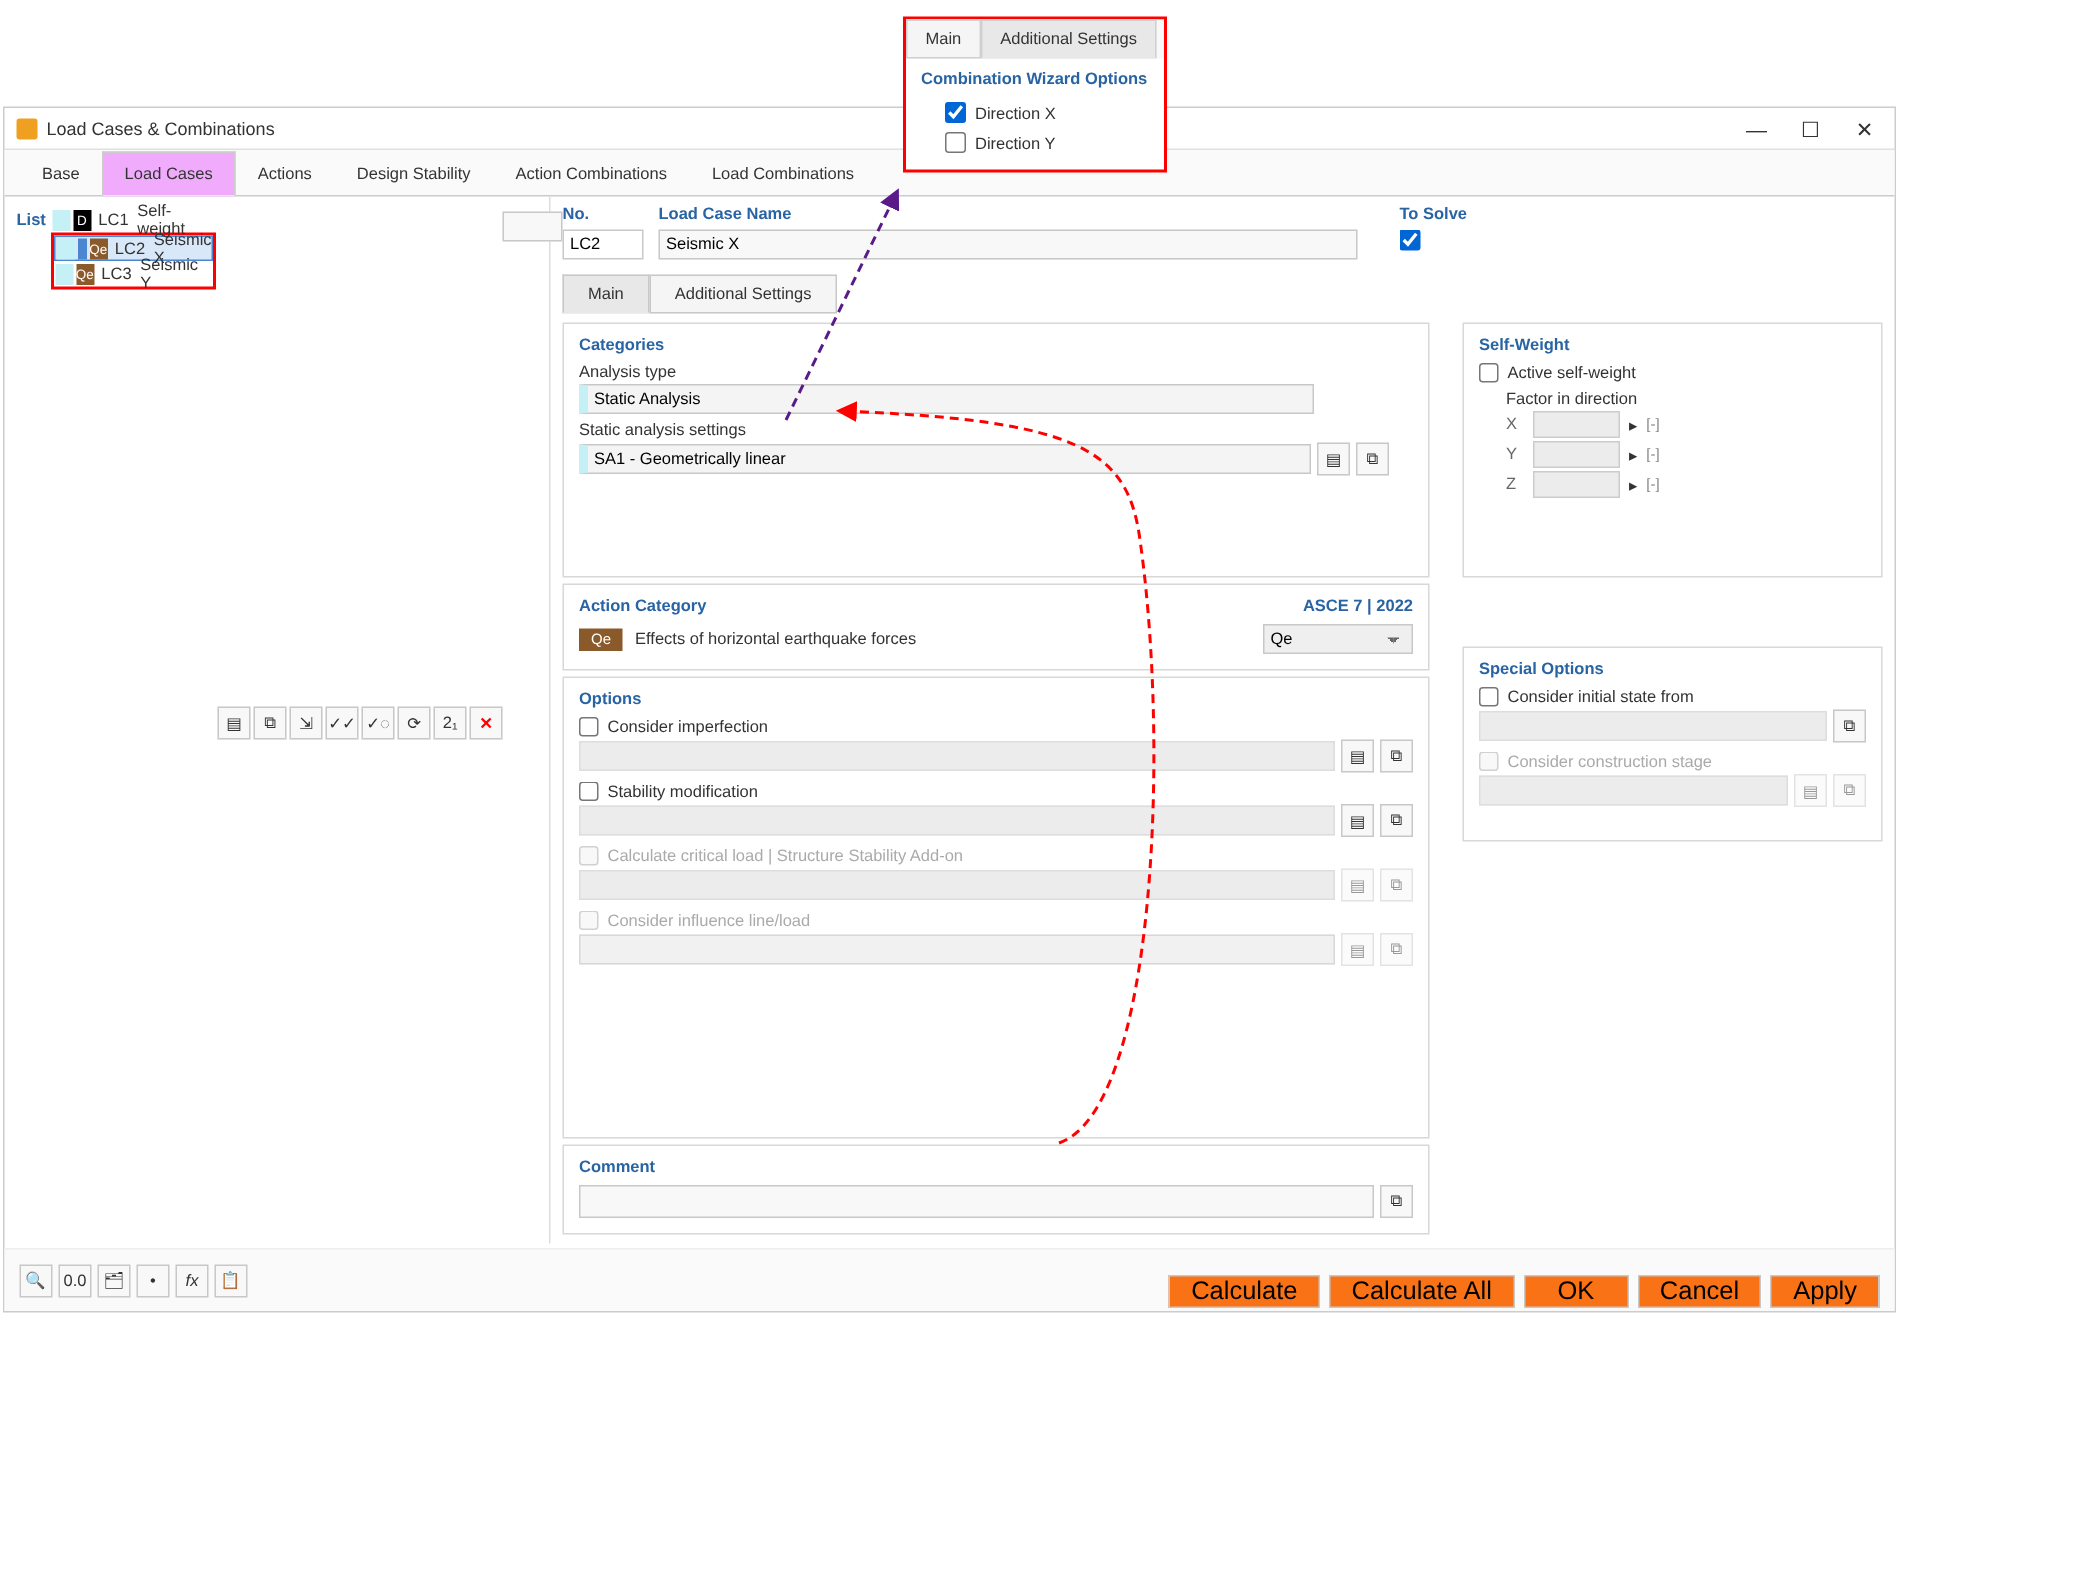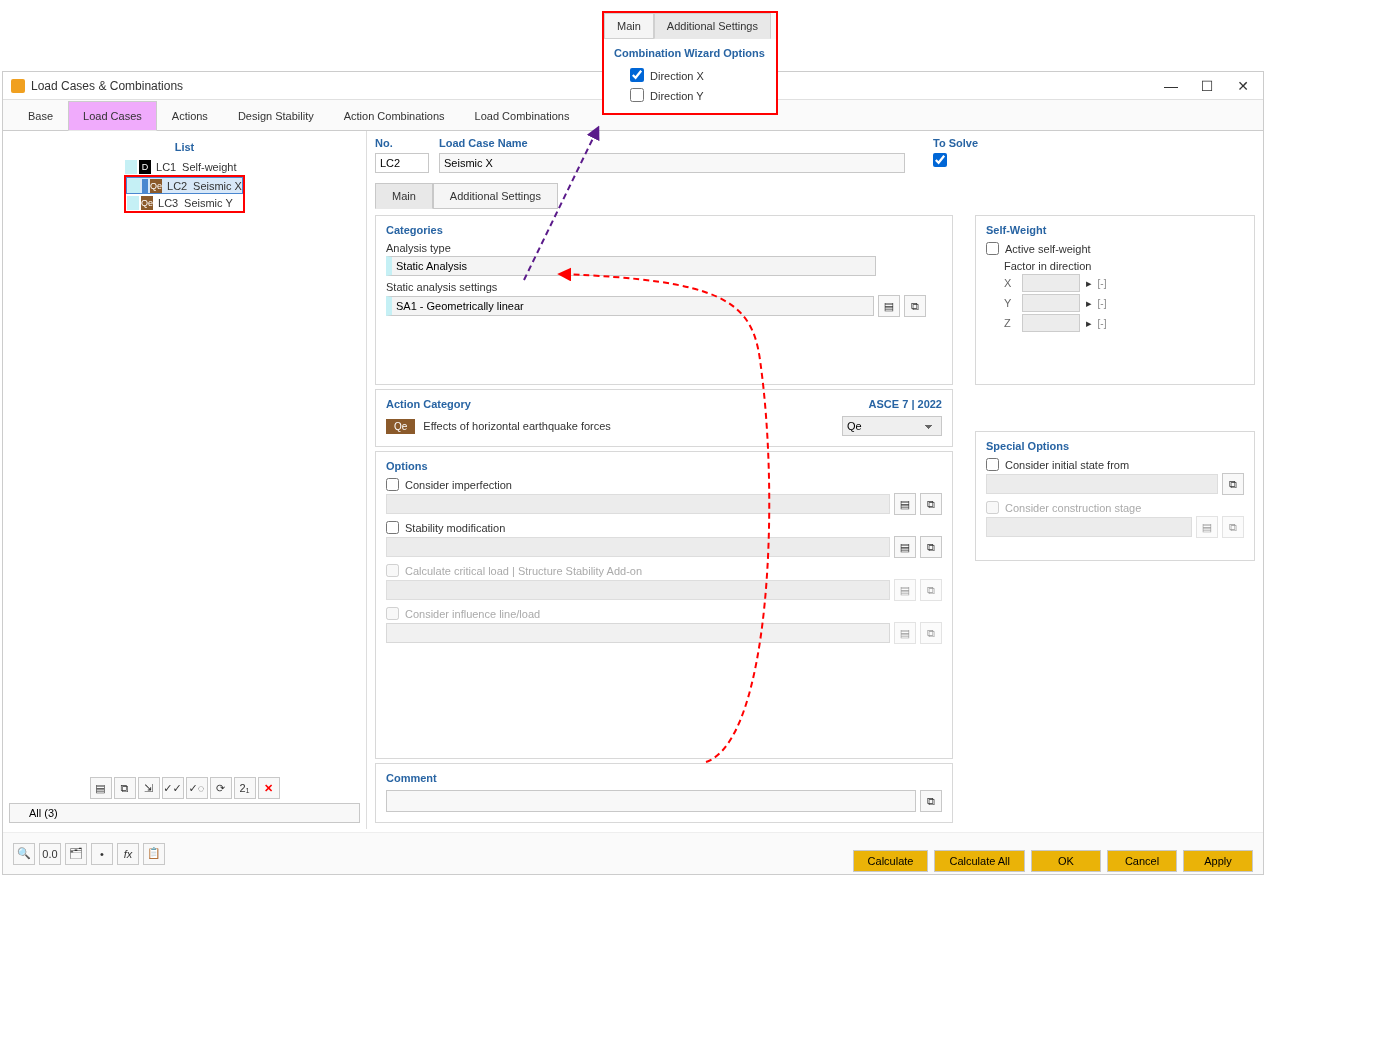--- a/index.html
+++ b/index.html
@@ -23,21 +23,21 @@
 .titlebar-btns { display: flex; gap: 12px; }
 .titlebar-btn { width: 24px; height: 20px; display: flex; align-items: center; justify-content: center; cursor: pointer; font-size: 14px; }
 
 
 .main-tabs { display: flex; padding-left: 10px; border-bottom: 1px solid #ccc; background: #fafafa; }
 .main-tab { padding: 8px 14px; cursor: pointer; font-size: 11px; border: 1px solid transparent; position: relative; top: 1px; }
 .main-tab.active { background: #f0abfc; border: 1px solid #ccc; border-bottom: 1px solid #e8e8e8; }
 
 
 .content { display: flex; height: calc(100% - 28px - 34px - 42px); }
-.left-pane { width: 364px; border-right: 1px solid #ddd; display: flex; flex-direction: column; padding: 6px; align-items: center; }
+.left-pane { width: 364px; border-right: 1px solid #ddd; display: flex; flex-direction: row; padding: 6px; }
 .right-pane { flex: 1; padding: 6px 8px; display: flex; flex-direction: column; gap: 6px; }
 
 .pane-header { color: #2864a3; font-weight: 600; font-size: 11px; margin: 4px 2px; }
 
 
 .list { flex: 1; border: 1px solid #fff; }
 .list-row { display: flex; align-items: center; height: 17px; font-size: 11px; cursor: pointer; }
 .list-row .swatch { width: 12px; height: 14px; margin: 0 1px; }
 .sw-cyan { background: #c5f0f5; }
 .sw-black { background: #000; color: #fff; font-size: 9px; text-align: center; line-height: 14px; width: 24px; }
@@ -96,21 +96,21 @@
 .red-box-opt { display: inline-block; border: 2px solid red; padding: 2px 4px; margin-top: 2px; }
 
 
 .comment-row { display: flex; gap: 4px; align-items: center; }
 .comment-input { flex: 1; height: 22px; border: 1px solid #c8c8c8; background: #f8f8f8; }
 
 
 .footer { position: absolute; bottom: 0; left: 0; right: 0; height: 42px; display: flex; align-items: center; padding: 0 10px; border-top: 1px solid #eee; background: #fafafa; }
 .footer-left { display: flex; gap: 4px; }
 .footer-right { margin-left: auto; display: flex; gap: 6px; }
-.btn { height: 22px; padding: 0 14px; border: 1px solid #c8c8c8; background: #eab308; font-size: 11px; cursor: pointer; margin-top: 14px; }
+.btn { height: 22px; padding: 0 14px; border: 1px solid #c8c8c8; background: #f97316; font-size: 17px; cursor: pointer; margin-top: 14px; }
 .btn.wide { min-width: 70px; }
 
 
 .arrows { position: absolute; top: 0; left: 0; pointer-events: none; z-index: 50; }
 
 select { background-image: linear-gradient(45deg, transparent 50%, #666 50%), linear-gradient(135deg, #666 50%, transparent 50%); background-position: calc(100% - 12px) 8px, calc(100% - 8px) 8px; background-size: 4px 4px, 4px 4px; background-repeat: no-repeat; appearance: none; }
 </style>
 </head>
 <body>
 

